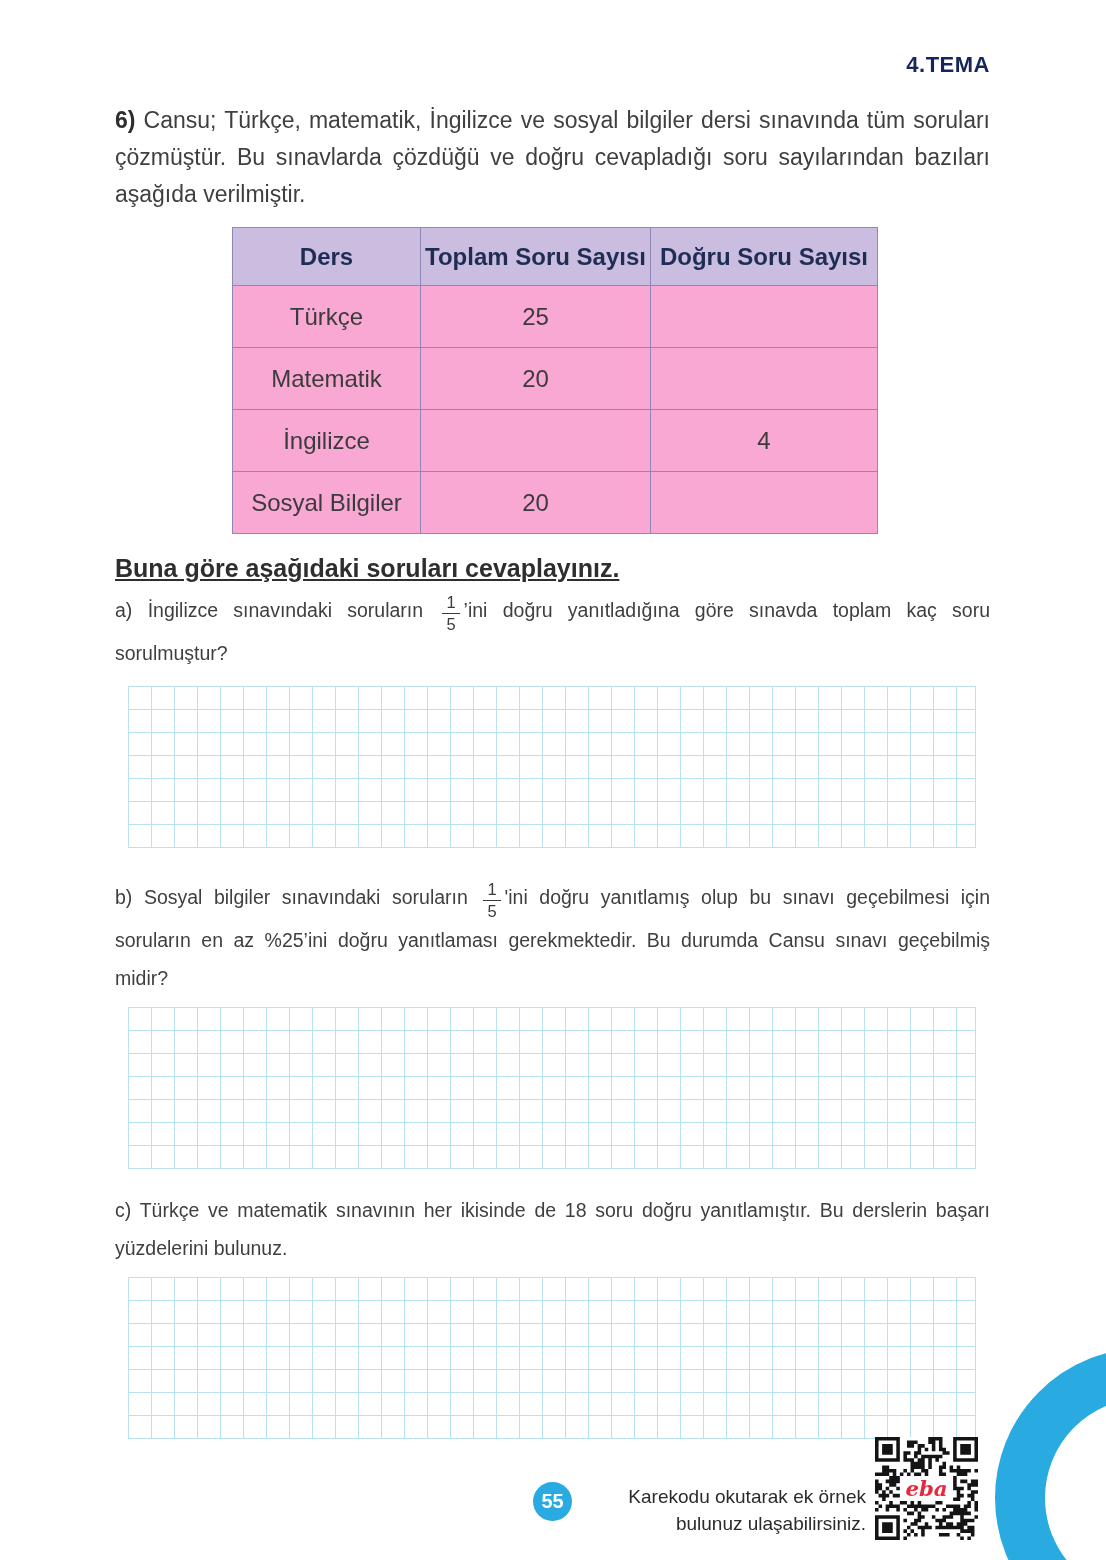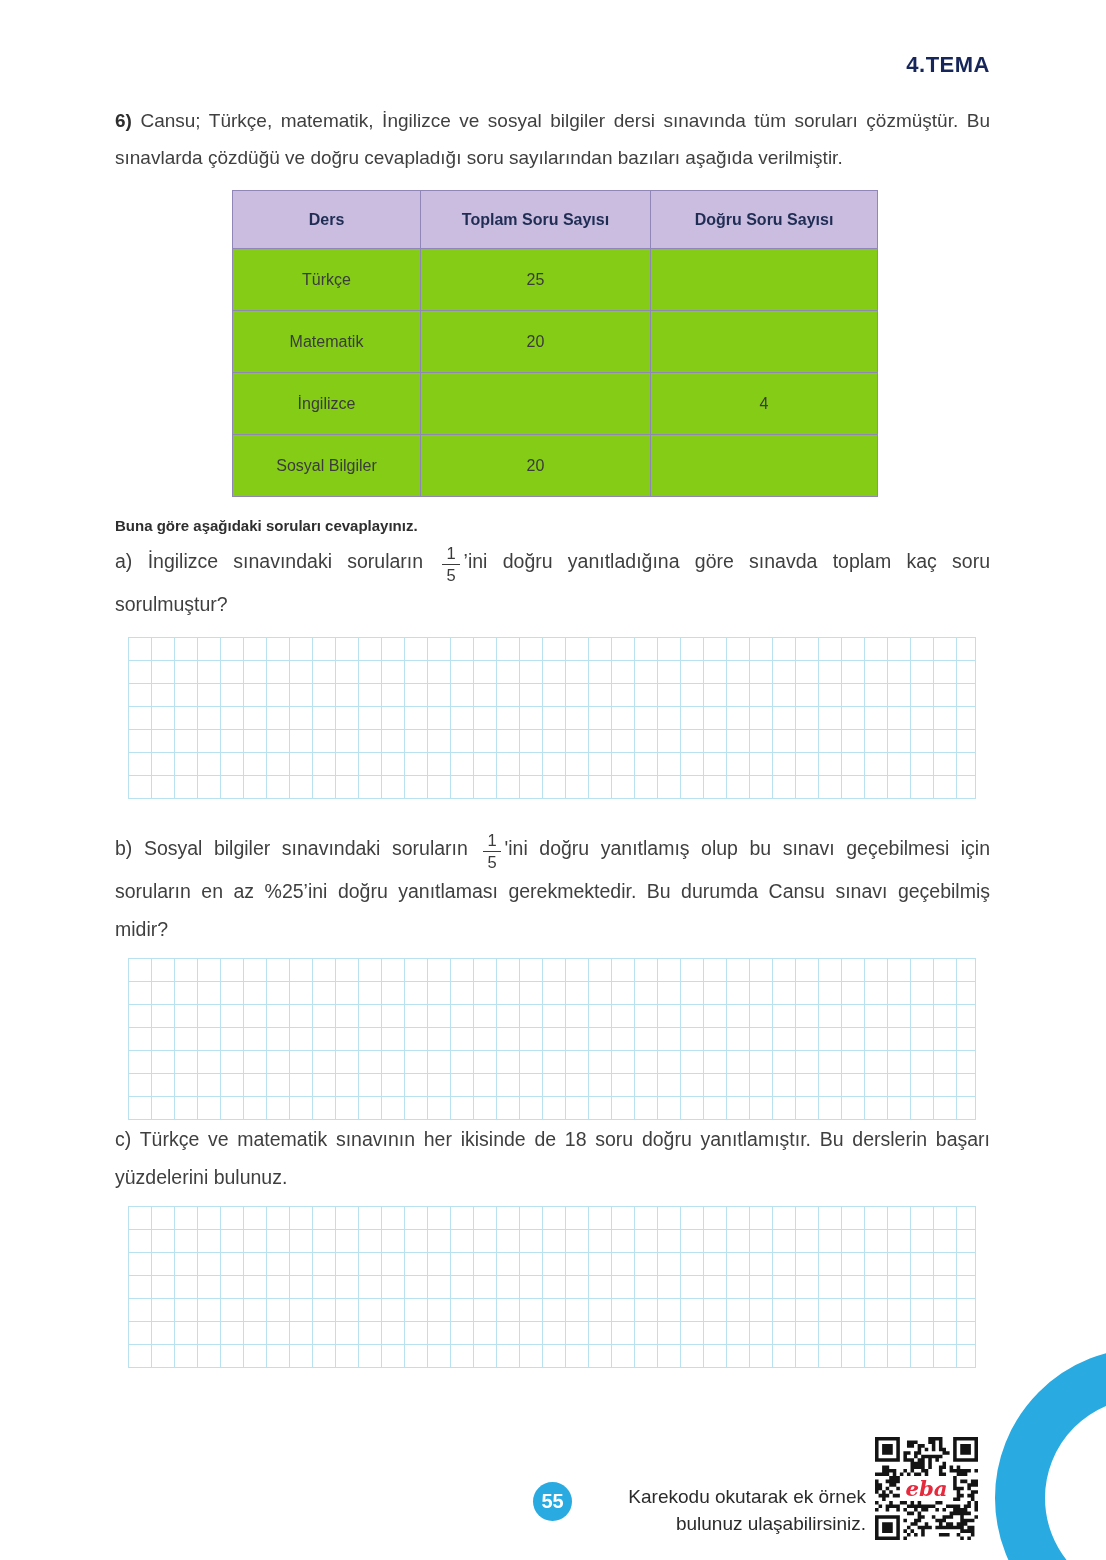--- a/index.html
+++ b/index.html
@@ -7,45 +7,45 @@
   body { background:#888; font-family:"Liberation Sans", sans-serif; }
   .page {
     position:relative; width:1106px; height:1560px; margin:0 auto;
     background:#ffffff; overflow:hidden; color:#3f3f3f;
   }
   .content { padding:0 116px 4px 115px; }
 
   .tema-header { padding-top:52px; text-align:right; }
   .tema-label { font-size:22px; font-weight:bold; color:#17265a; letter-spacing:.5px; }
 
-  .intro { margin-top:24px; font-size:19px; line-height:37px; text-align:justify; }
+  .intro { margin-top:24px; font-size:23px; line-height:37px; text-align:justify; }
   .qnum { font-weight:bold; color:#2e2e2e; }
 
   table.score-table {
     margin-top:14px; margin-left:117px; border-collapse:collapse;
     width:645px; table-layout:fixed;
   }
   .score-table col.c1 { width:188px; }
   .score-table col.c2 { width:230px; }
   .score-table col.c3 { width:227px; }
   .score-table th, .score-table td {
     border:1px solid #9186b8; text-align:center; vertical-align:middle;
-    font-size:16px;
+    font-size:24px;
   }
   .score-table th {
     height:58px; background:#cabddf; color:#1f2d55; font-weight:bold;
   }
-  .score-table td { height:62px; background:#84cc16; color:#3b3b3b; }
+  .score-table td { height:62px; background:#f9a8d4; color:#3b3b3b; }
 
-  .prompt { margin-top:20px; font-size:15px; font-weight:bold; color:#2e2e2e; }
+  .prompt { margin-top:20px; font-size:25px; font-weight:bold; color:#2e2e2e;text-decoration:underline; }
 
   .part { font-size:19.5px; line-height:38px; text-align:justify; }
   .part-a { margin-top:8px; }
   .part-b { margin-top:30px; }
-  .part-c { }
+  .part-c { margin-top:22px; }
 
   .fraction {
     display:inline-block; text-align:center; vertical-align:-13px;
     font-size:16.5px; line-height:1.15; margin:0 4px; color:#3b3b3b;
   }
   .fraction .num { display:block; padding:0 4px 1px; }
   .fraction .den { display:block; padding:1px 4px 0; border-top:1.5px solid #3b3b3b; }
 
   .answer-grid {
     width:848px; height:162px; margin-left:13px;

